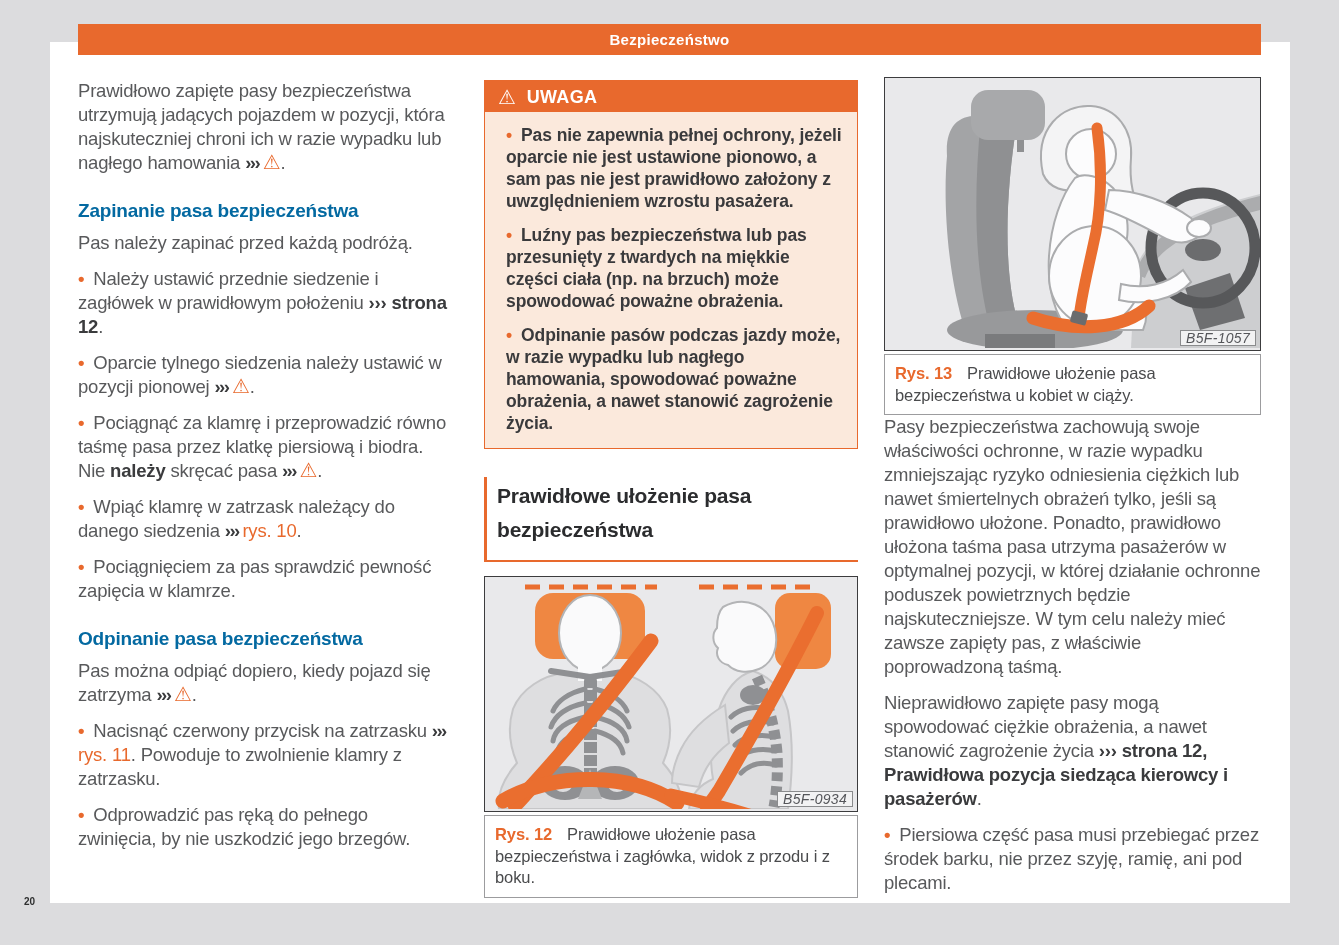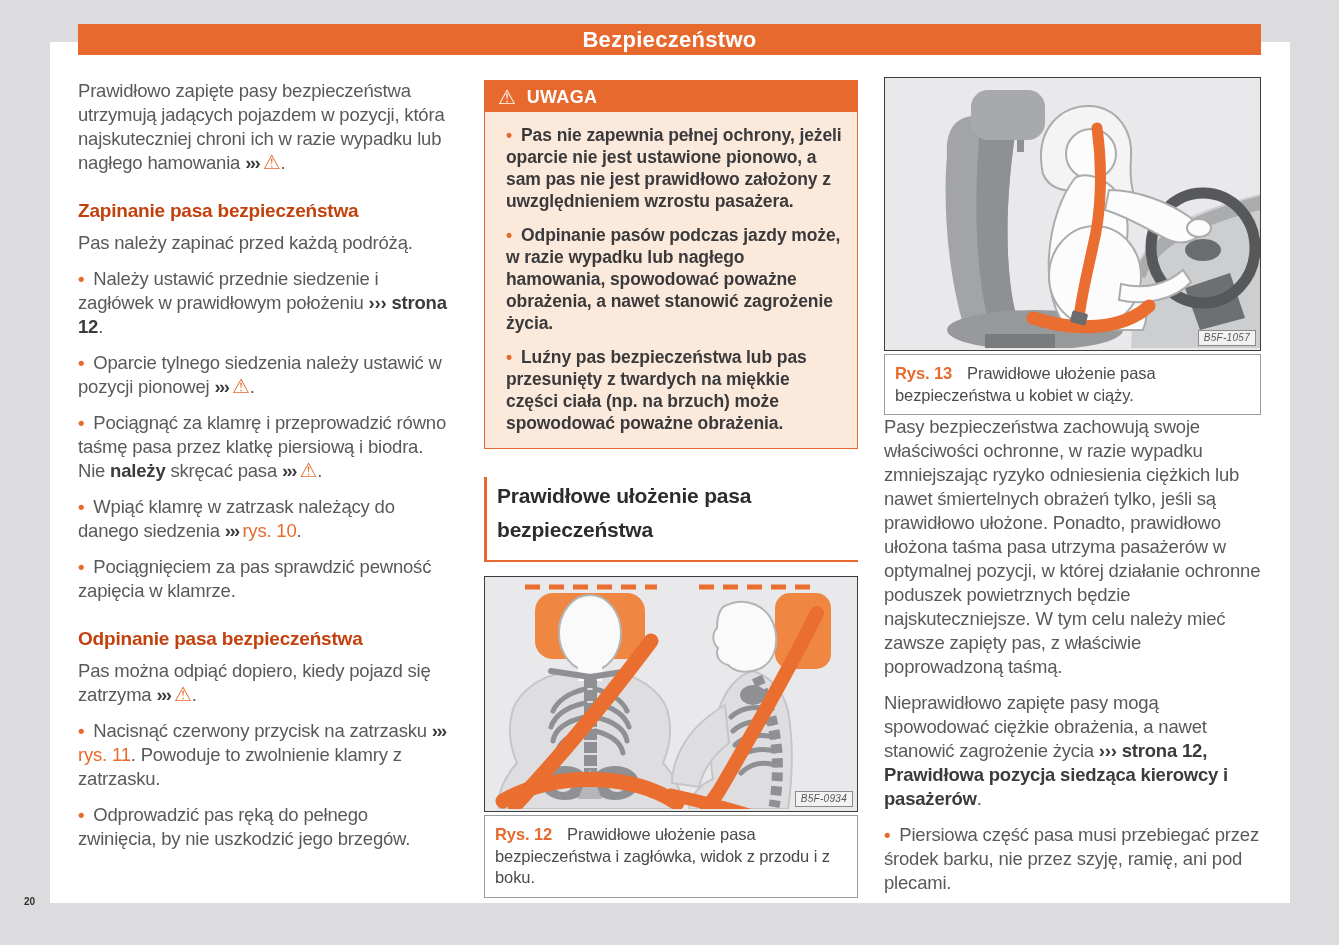--- a/index.html
+++ b/index.html
@@ -1,51 +1,51 @@
 <!DOCTYPE html>
 <html><head>
 <meta charset="utf-8">
 <style>
   html,body{margin:0;padding:0;background:#DCDCDE;}
   .stage{position:relative;width:1339px;height:945px;background:#DCDCDE;overflow:hidden;
          font-family:"Liberation Sans",sans-serif;-webkit-font-smoothing:antialiased;}
   .sheet{position:absolute;left:50px;top:42px;width:1240px;height:861px;background:#FFFFFF;}
   .header-bar{position:absolute;left:78px;top:24px;width:1183px;height:31px;background:#E8692D;
               display:flex;align-items:center;justify-content:center;}
-  .header-bar span{color:#FFFFFF;font-weight:bold;font-size:22px;letter-spacing:.3px;}
+  .header-bar span{color:#FFFFFF;font-weight:bold;font-size:15px;letter-spacing:.3px;}
   .page-num{position:absolute;left:24px;top:884px;font-size:10px;font-weight:bold;color:#2F3030;margin-top:12px;}
 
   .col{position:absolute;font-size:18.5px;line-height:24px;color:#58595B;letter-spacing:-0.2px;}
   .col-left{left:78px;top:79px;width:372px;}
   .col-mid{left:484px;top:80px;width:374px;}
   .col-right{left:884px;top:77px;width:377px;}
 
   .col p{margin:0 0 12px 0;}
-  .subhead{font-size:19px;font-weight:bold;color:#c2410c;margin:24px 0 8px 0;line-height:24px;}
+  .subhead{font-size:19px;font-weight:bold;color:#0369a1;margin:24px 0 8px 0;line-height:24px;}
   .seg-b{font-weight:bold;color:#3A3B3D;}
   .seg-ob{font-weight:normal;color:#E8692D;}
   .seg-m{font-weight:bold;color:#3A3B3D;letter-spacing:-1.5px;}
   .seg-w{color:#E8692D;font-size:20px;line-height:1;}
   .bullet::before{content:"•";color:#E8692D;font-weight:bold;margin-right:9px;}
 
   .warning-box{border:1px solid #E8692D;background:#FBE9DC;}
   .warning-head{background:#E8692D;height:31px;display:flex;align-items:center;gap:11px;padding:0 13px;}
   .warning-head .tri{color:#FFFFFF;font-size:20px;line-height:1;}
   .warning-head .ttl{color:#FFFFFF;font-weight:bold;font-size:18px;letter-spacing:.3px;}
   .warning-body{padding:12px 12px 2px 12px;}
   .warning-body p{font-weight:bold;color:#3A3A3C;font-size:17.5px;line-height:22px;margin:0 0 12px 9px;letter-spacing:-0.1px;}
   .warning-body p::before{content:"•";color:#E8692D;margin-right:9px;}
 
   .section-head{margin-top:28px;border-left:3px solid #E8692D;border-bottom:2px solid #E8692D;
                 padding:2px 0 13px 10px;font-size:21px;line-height:34px;font-weight:bold;color:#2B2C2E;letter-spacing:-0.2px;}
 
   .figure{position:relative;border:1px solid #3C3C3E;background:#E9E9EB;line-height:0;}
   .figure svg{display:block;}
   .fig-tag{position:absolute;right:4px;bottom:4px;border:1px solid #8A8B8D;background:#F2F2F3;
-           color:#55565A;font-size:10px;font-style:italic;line-height:14px;padding:0 5px;letter-spacing:.3px;}
+           color:#55565A;font-size:14px;font-style:italic;line-height:14px;padding:0 5px;letter-spacing:.3px;}
   .caption{border:1px solid #9C9C9E;margin-top:3px;padding:8px 10px;font-size:16.5px;line-height:21.5px;
            color:#4A4B4D;letter-spacing:-0.1px;}
   .caption .lbl{color:#E8692D;font-weight:bold;margin-right:15px;}
   .mt16{margin-top:14px;}
   .mt20{margin-top:20px;}
 </style>
 </head>
 <body>
 
 <div class="stage">
@@ -80,22 +80,22 @@
   </div>
 
   <div class="col col-mid">
     <div class="warning-box">
       <div class="warning-head">
         <span class="tri">⚠</span>
         <span class="ttl">UWAGA</span>
       </div>
       <div class="warning-body">
         <p>Pas nie zapewnia pełnej ochrony, jeżeli oparcie nie jest ustawione pionowo, a sam pas nie jest prawidłowo założony z uwzględnieniem wzrostu pasażera.</p>
+        <p>Luźny pas bezpieczeństwa lub pas przesunięty z twardych na miękkie części ciała (np. na brzuch) może spowodować poważne obrażenia.</p>
         <p>Odpinanie pasów podczas jazdy może, w razie wypadku lub nagłego hamowania, spowodować poważne obrażenia, a nawet stanowić zagrożenie życia.</p>
-        <p>Luźny pas bezpieczeństwa lub pas przesunięty z twardych na miękkie części ciała (np. na brzuch) może spowodować poważne obrażenia.</p>
       </div>
     </div>
 
     <div class="section-head">Prawidłowe ułożenie pasa bezpieczeństwa</div>
 
     <div class="figure mt16" style="height:234px;">
       <svg width="372" height="232" viewBox="0 0 372 232">
         <rect width="372" height="232" fill="#E9E9EB"></rect>
 
         <line x1="40" y1="10" x2="172" y2="10" stroke="#EA6E2F" stroke-width="5" stroke-dasharray="15 9"></line>

